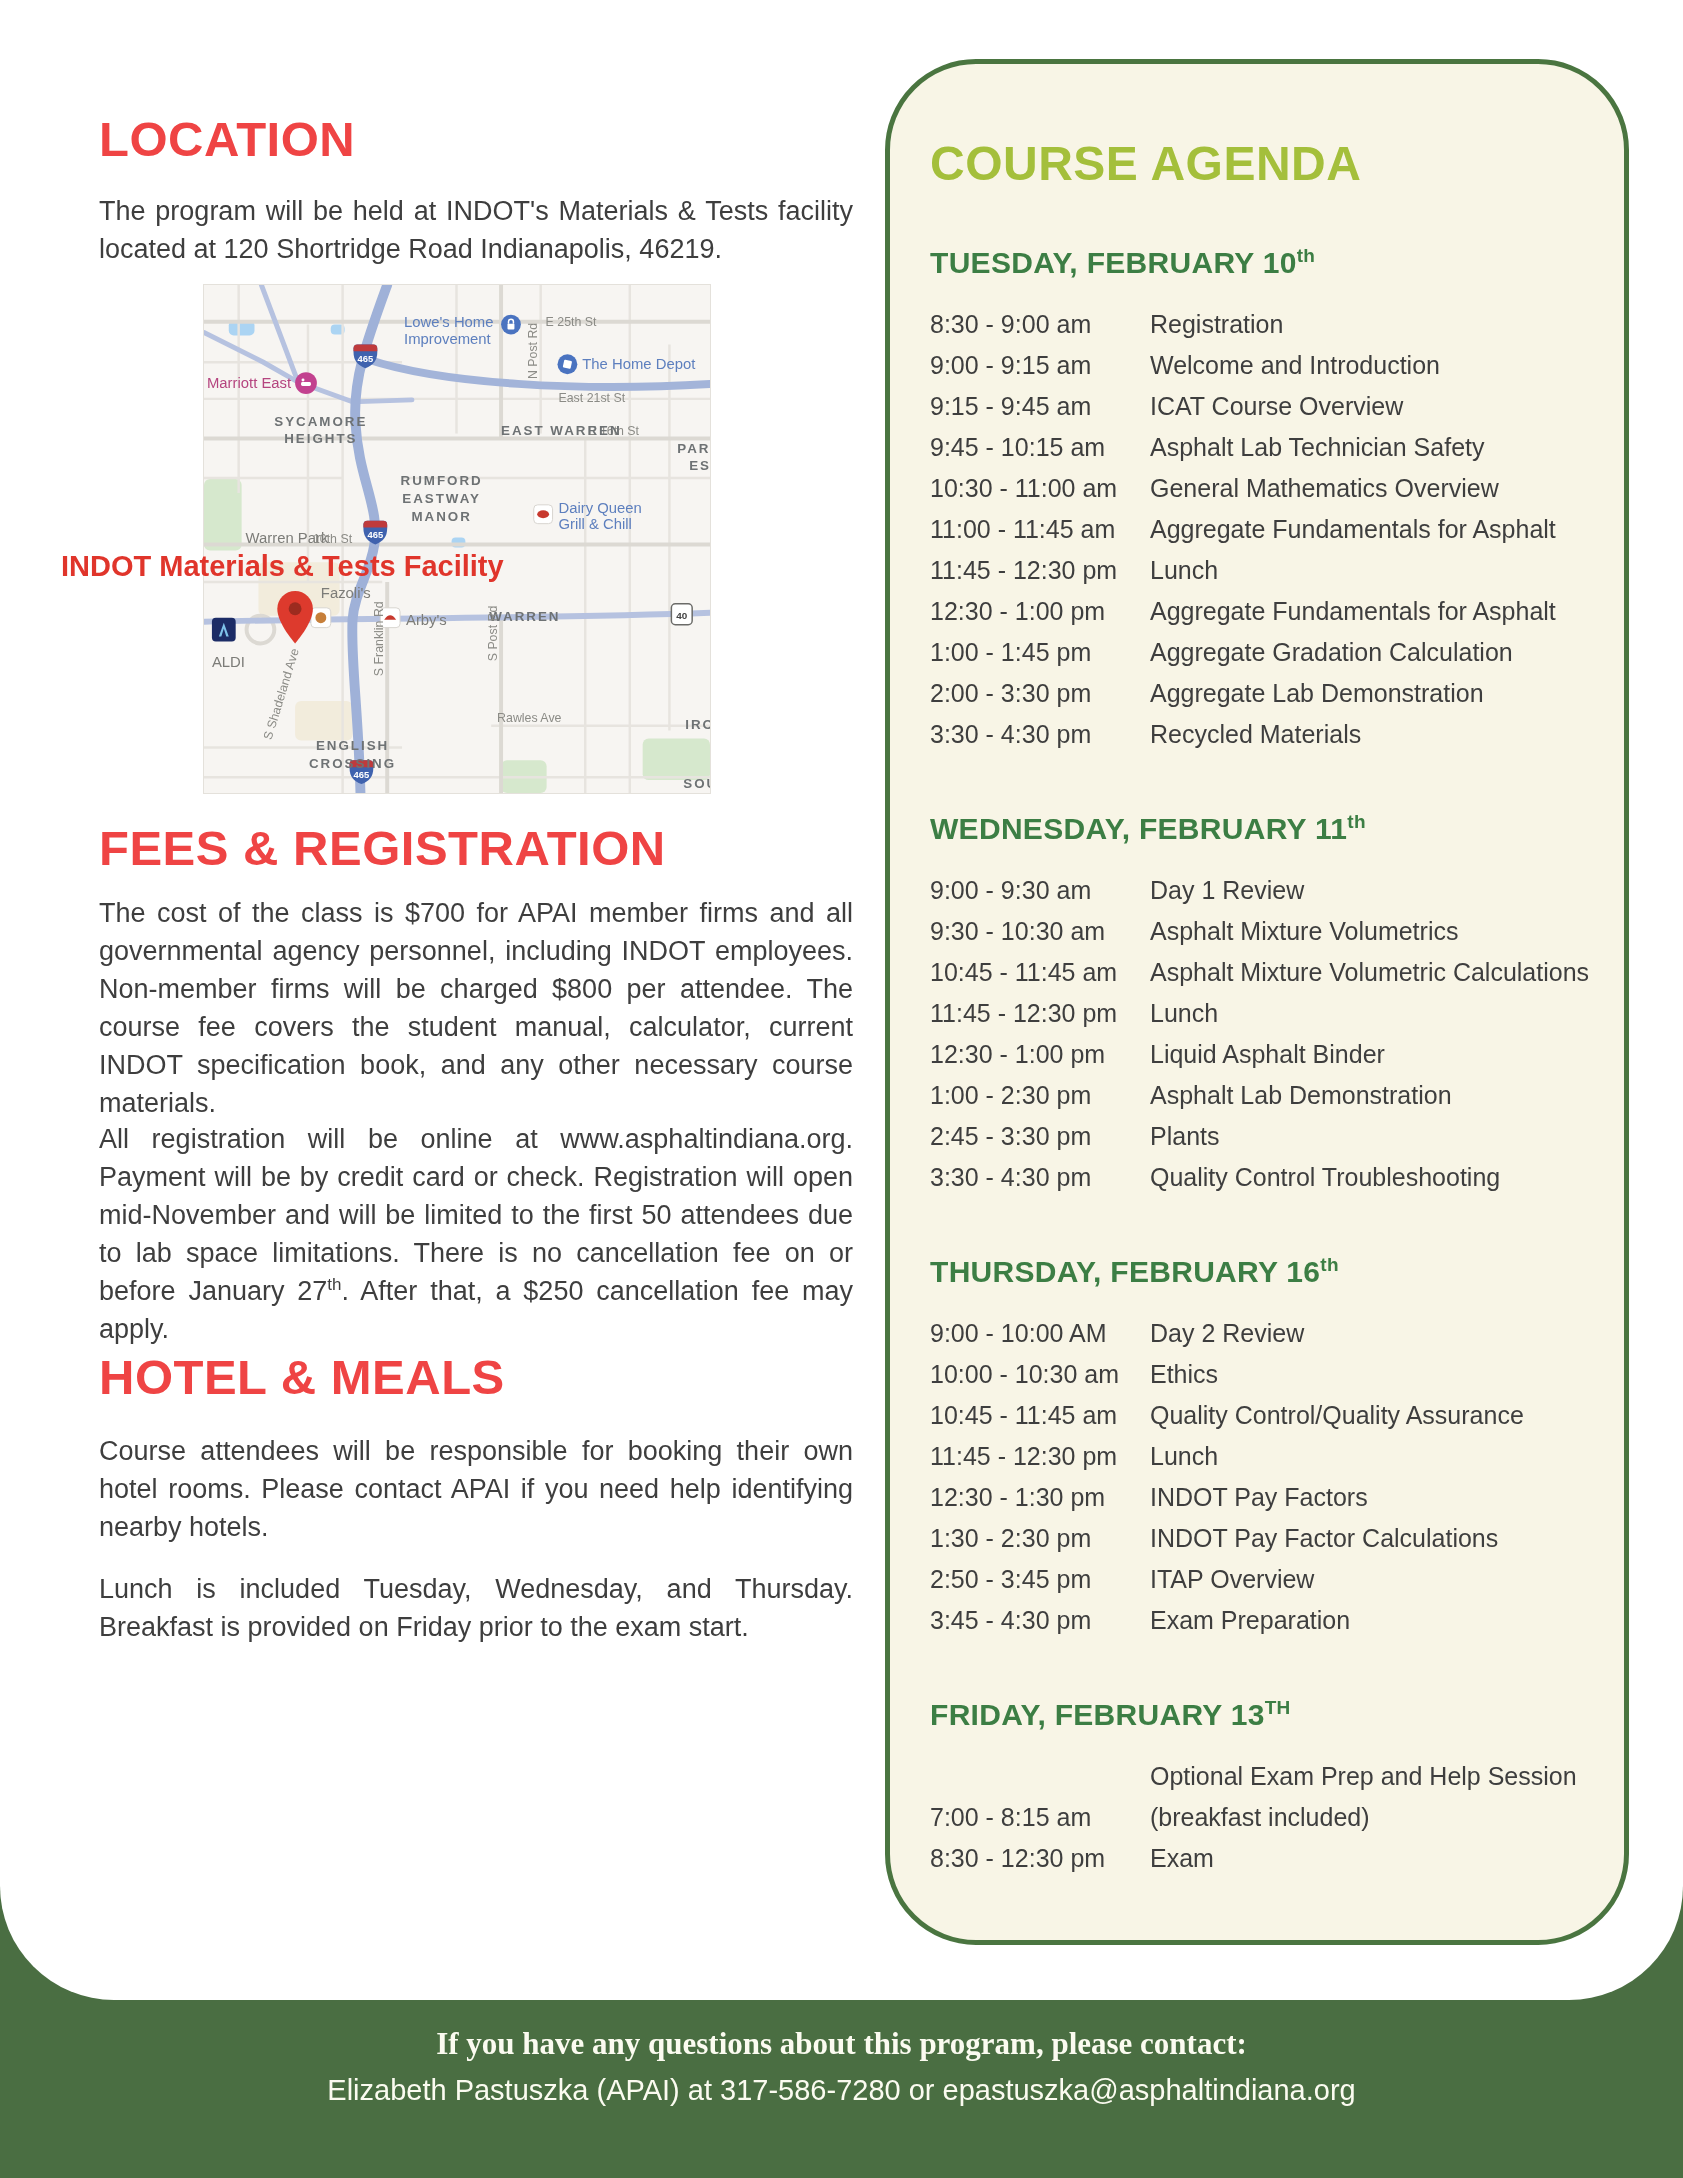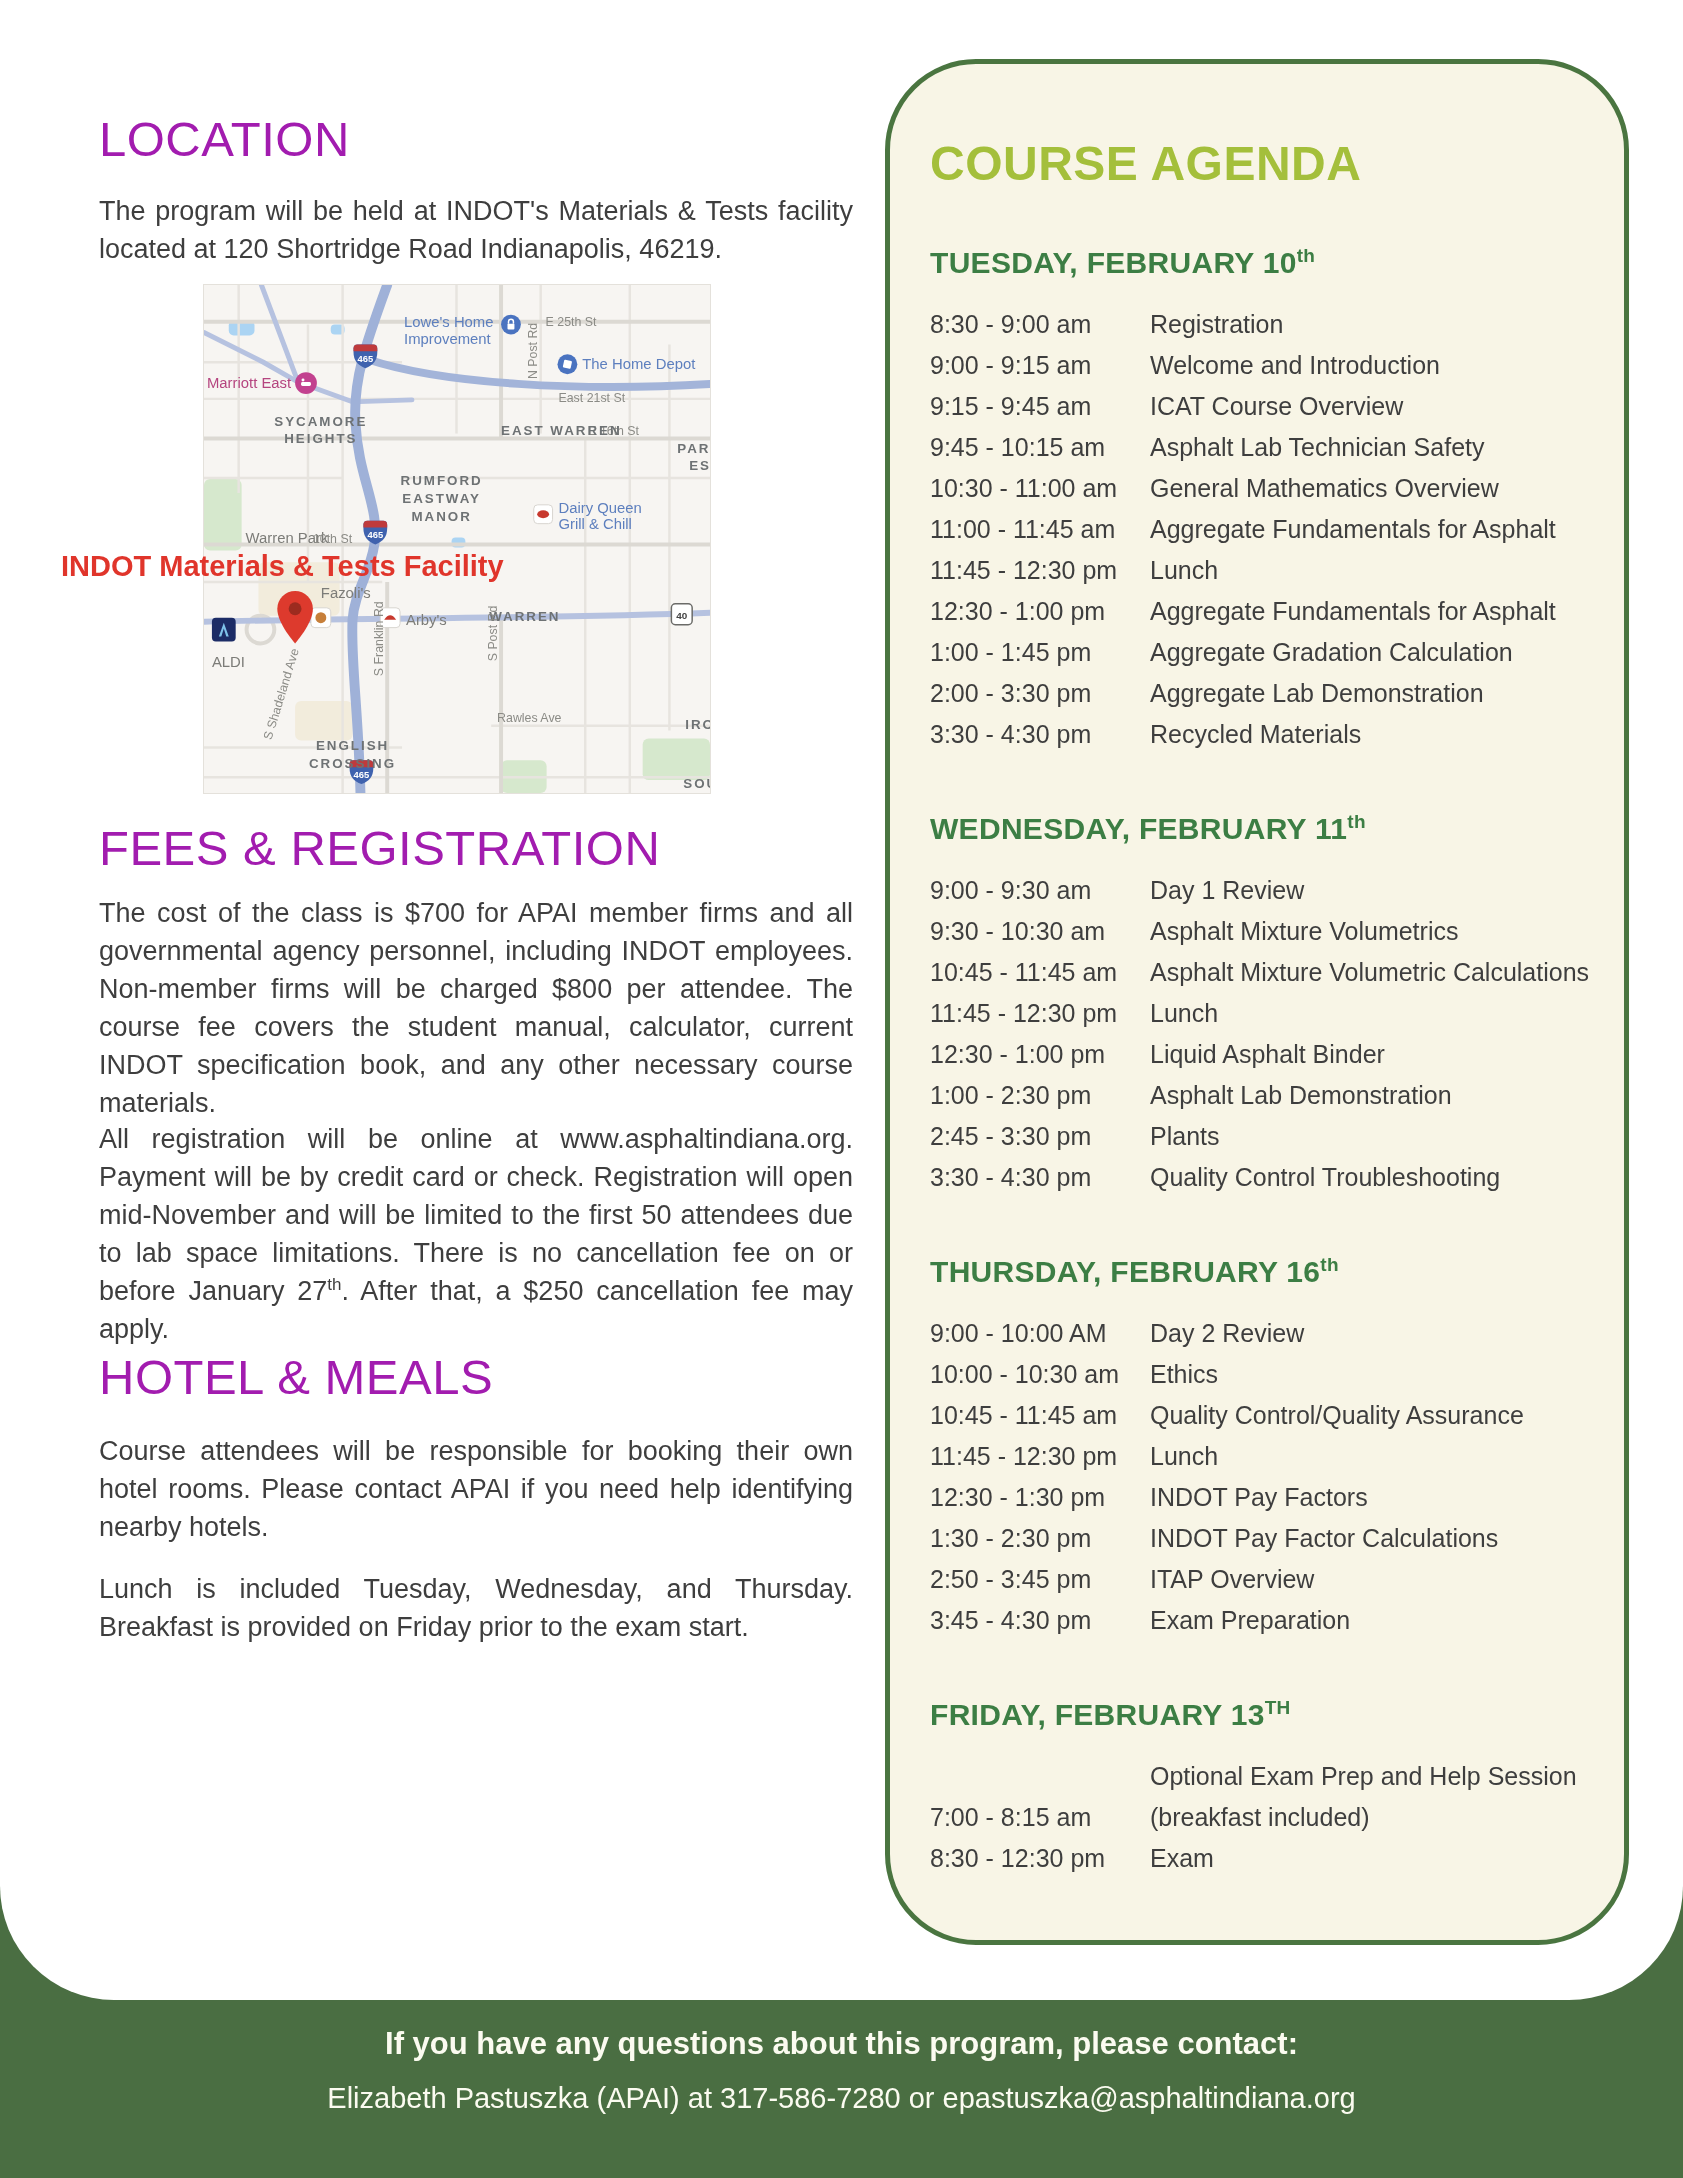--- a/index.html
+++ b/index.html
@@ -8,22 +8,22 @@
     background:#4a6e42;
     font-family:"Liberation Sans",sans-serif;
     -webkit-font-smoothing:antialiased;
   }
   .sheet{
     position:absolute;left:0;top:0;width:1683px;height:2000px;
     background:#ffffff;border-radius:0 0 114px 114px;
   }
   
   .h-lime{
-    position:absolute;margin:0;color:#a21caf;
-    font-size:49px;font-weight:normal;letter-spacing:0.5px;white-space:nowrap;
+    position:absolute;margin:0;color:#ef4444;
+    font-size:49px;font-weight:bold;letter-spacing:0.5px;white-space:nowrap;
   }
   .para{
     position:absolute;width:754px;margin:0;
     font-size:27px;line-height:38px;color:#3e3e3e;text-align:justify;
   }
   .para sup{font-size:17px;line-height:0;}
   #loc-heading{left:99px;top:111px;}
   #loc-body{left:99px;top:192px;}
   #fees-heading{left:99px;top:820px;}
   #fees-p1{left:99px;top:894px;}
@@ -67,21 +67,21 @@
   .agenda-row{
     display:flex;align-items:flex-end;
     font-size:25px;line-height:41px;color:#3e3e3e;
   }
   .row-time{flex:0 0 220px;white-space:nowrap;}
   .row-item{flex:1;}
   
   .footer{
     position:absolute;left:0;right:0;top:2026px;text-align:center;color:#fbfbf0;
   }
-  .footer-line1{margin:0 0 20px 0;font-size:31px;font-weight:bold;}
+  .footer-line1{margin:0 0 12px 0;font-size:31px;font-weight:bold;font-family:Liberation Serif, serif;}
   .footer-line2{margin:0;font-size:29px;font-weight:normal;}
 </style>
 </head>
 <body>
 
 <div class="sheet">
 
   <h1 class="h-lime" id="loc-heading">LOCATION</h1>
   <p class="para" id="loc-body">The program will be held at INDOT's Materials &amp; Tests facility located at 120 Shortridge Road Indianapolis, 46219.</p>
 

